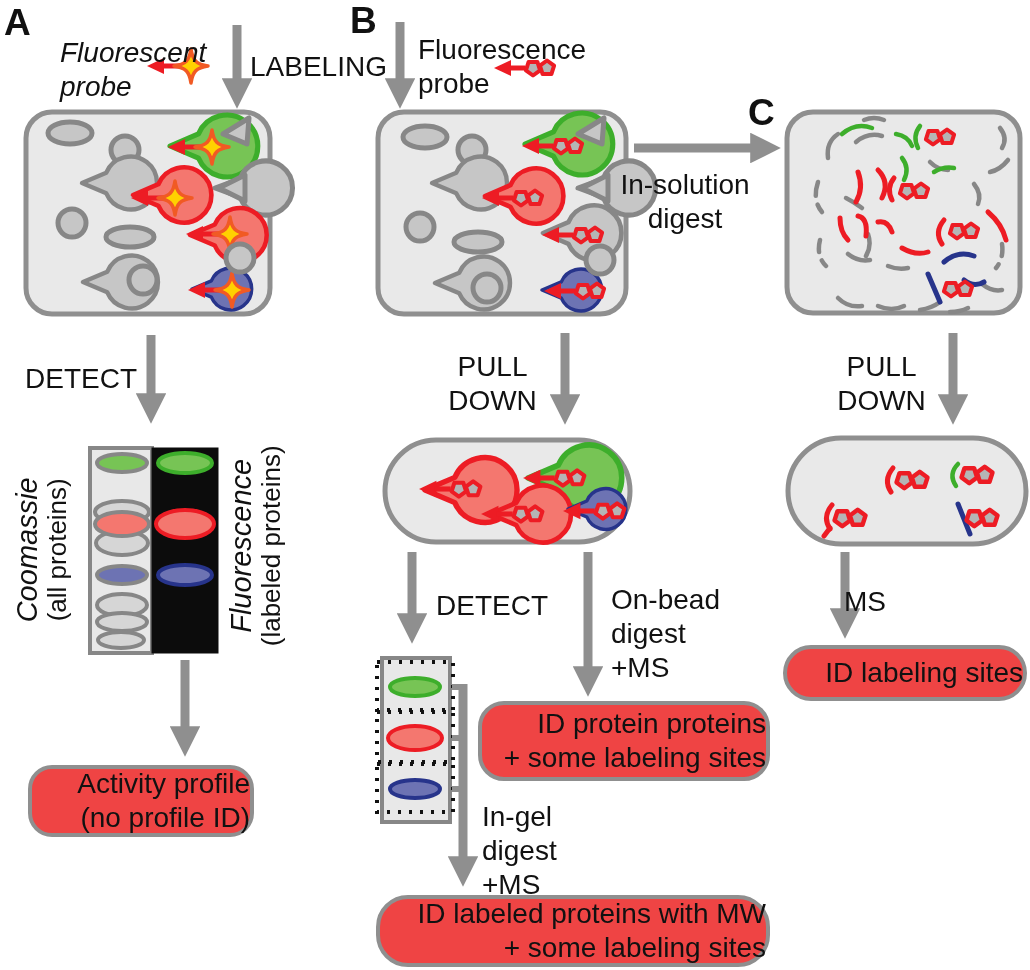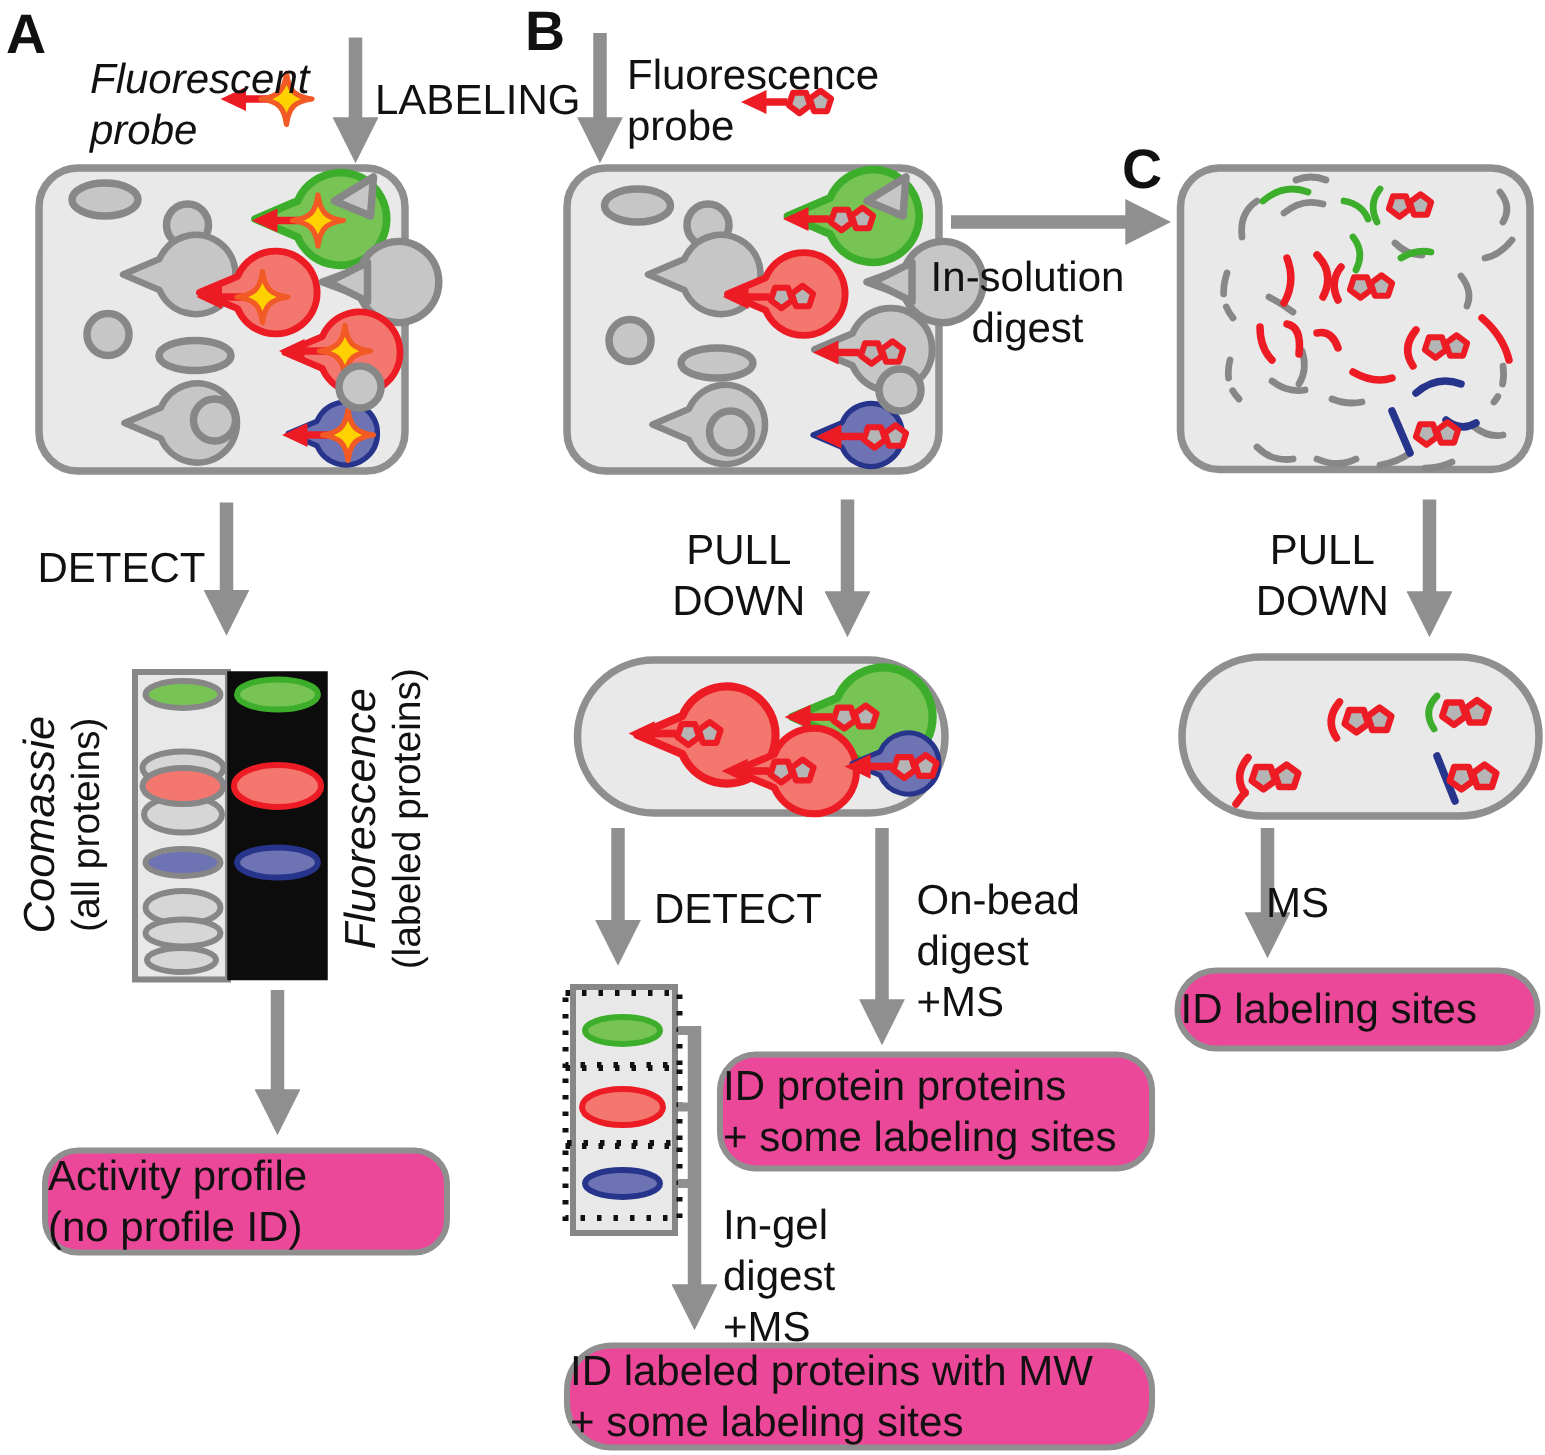--- a/index.html
+++ b/index.html
@@ -4,22 +4,22 @@
 <style>
   html,body{margin:0;padding:0;background:#fff;}
   .stage{position:relative;width:1030px;height:970px;background:#fff;
          font-family:"Liberation Sans","DejaVu Sans",sans-serif;color:#111;overflow:hidden;}
   .stage svg.layer{position:absolute;left:0;top:0;}
   .t{position:absolute;font-size:28px;line-height:1.22;color:#111;white-space:nowrap;}
   .panel-letter{position:absolute;font-size:37px;font-weight:bold;color:#111;}
   .ra{text-align:center;}
   .vlabel{position:absolute;transform:rotate(-90deg);text-align:center;font-size:26px;line-height:1.12;white-space:nowrap;}
   .vlabel .big{font-size:29px;font-style:italic;}
-  .rbox{position:absolute;background:#ec4899;border:4px solid var(--box_stroke);
-        display:flex;flex-direction:column;align-items:flex-start;justify-content:center;
+  .rbox{position:absolute;background:#ef4444;border:4px solid var(--box_stroke);
+        display:flex;flex-direction:column;align-items:flex-end;justify-content:center;
         text-align:center;font-size:28px;line-height:1.2;color:#111;box-sizing:border-box;}
   
   .pac-red{fill:var(--red_fill);stroke:var(--red);}
   .pac-green{fill:var(--green_fill);stroke:var(--green);}
   .pac-blue{fill:var(--blue_fill);stroke:var(--blue);}
   .pac-gray{fill:var(--gray_fill);stroke:var(--gray_stroke);}
   .cellbox{fill:var(--box_fill);stroke:var(--box_stroke);stroke-width:5;}
   .garrow{stroke:var(--arrow);stroke-width:9;fill:none;}
   .bracket{stroke:var(--arrow);stroke-width:6;fill:none;}
   .parrow{fill:var(--red);stroke:none;}
@@ -288,21 +288,21 @@
 
 <div class="vlabel" style="left:-58px;top:519px;width:200px;">
   <div class="big">Coomassie</div>
   <div>(all proteins)</div>
 </div>
 <div class="vlabel" style="left:138px;top:515px;width:236px;">
   <div class="big">Fluorescence</div>
   <div>(labeled proteins)</div>
 </div>
 
-<div class="rbox" style="left:28px;top:765px;width:272px;height:72px;border-radius:24px;">
+<div class="rbox" style="left:28px;top:765px;width:226px;height:72px;border-radius:24px;">
   <div>Activity profile</div>
   <div>(no profile ID)</div>
 </div>
 
 <div class="t ra" style="left:430px;top:350px;width:125px;">
   <div>PULL</div>
   <div>DOWN</div>
 </div>
 
 <div class="t" style="left:436px;top:589px;">DETECT</div>

